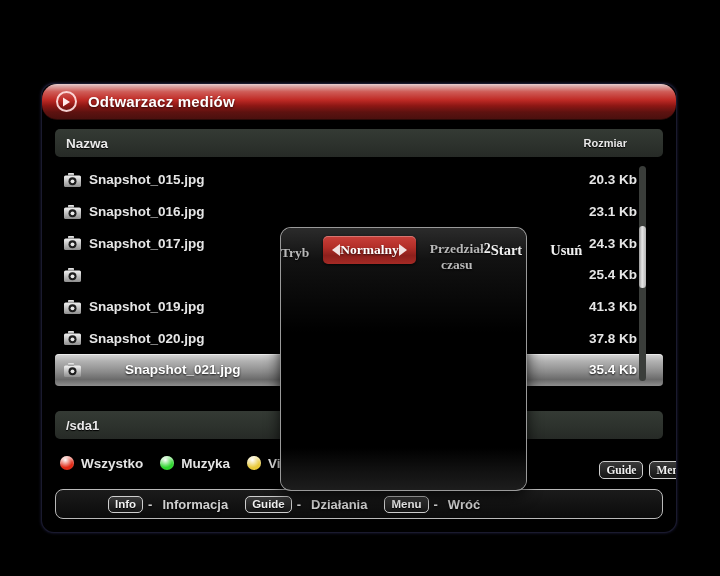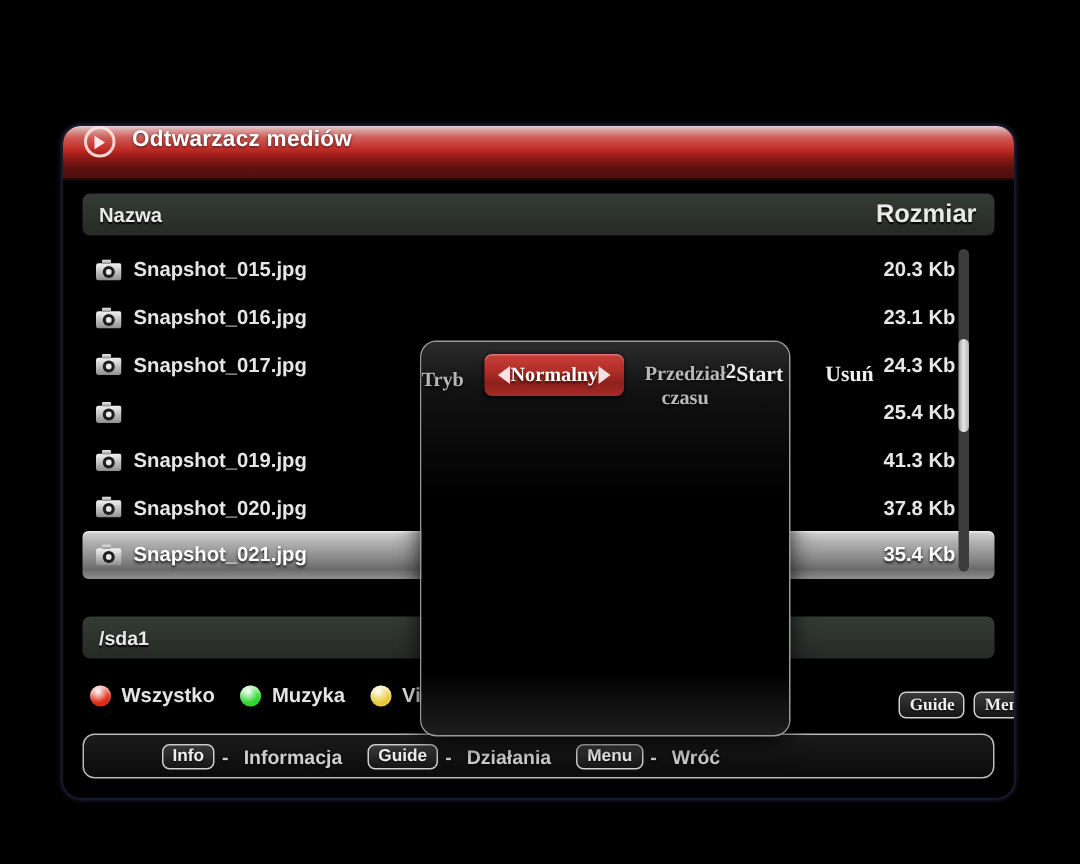--- a/index.html
+++ b/index.html
@@ -17,22 +17,23 @@
     overflow:hidden;
   }
 
   
   #titlebar {
     position:absolute; left:0; top:0; width:100%; height:36px;
     border-top-left-radius:11px; border-top-right-radius:11px;
     background:linear-gradient(to bottom,
        #e8cfd0 0%, #dba9a9 6%, #cf5c57 22%, #c02b26 45%,
        #8d1714 62%, #5e1210 80%, #4a100e 100%);
-    display:flex; align-items:flex-start; padding-left:14px;
+    display:flex; align-items:center; padding-left:14px;
     border-bottom:1px solid #2a0a08;
+    border-radius:15px;
   }
   #play-icon {
     width:21px; height:21px; border-radius:50%;
     border:2px solid rgba(255,225,225,.92);
     display:flex; align-items:center; justify-content:center;
     flex:0 0 auto;
   }
   #play-icon svg { display:block; }
   #title-text {
     margin-left:11px; color:#fff; font-size:15px; font-weight:bold;
@@ -42,35 +43,36 @@
 
   
   #colheader {
     position:absolute; left:13px; top:45px; width:608px; height:28px;
     background:linear-gradient(to bottom,#343a34 0%,#2d322d 55%,#262a26 100%);
     border-radius:5px;
     display:flex; align-items:center;
   }
   #col-name { color:#e9e9e9; font-size:13.5px; font-weight:bold; padding-left:11px;
      text-shadow:0 1px 1px #000; }
-  #col-size { color:#e9e9e9; font-size:17px; font-weight:bold;
-     margin-left:auto; padding-right:12px; text-shadow:0 1px 1px #000; }
+  #col-size { color:#e9e9e9; font-size:11px; font-weight:bold;
+     margin-left:auto; padding-right:36px; text-shadow:0 1px 1px #000; }
 
   
   #filelist {
     position:absolute; left:13px; top:80px; width:608px; height:222px;
   }
   .file-row {
     position:relative; height:31.7px; display:flex; align-items:center;
     border-radius:4px;
     justify-content:center;
   }
   .file-row.selected {
     background:linear-gradient(to bottom,#d6d6d6 0%,#b2b2b2 22%,#8c8c8c 55%,#6a6a6a 80%,#8f8f8f 100%);
     box-shadow:inset 0 1px 0 rgba(255,255,255,.55);
+    gap:36px;
   }
   .cam-icon { margin-left:9px; flex:0 0 auto; display:block; }
   .fname {
     margin-left:8px; color:#e6e6e6; font-size:13.5px; font-weight:bold;
     text-shadow:0 1px 2px rgba(0,0,0,.9);
   }
   .file-row.selected .fname { color:#fff; text-shadow:0 1px 2px rgba(0,0,0,.85); }
   .fsize {
     margin-left:auto; color:#e6e6e6; font-size:13.5px; font-weight:bold;
     padding-right:26px; text-shadow:0 1px 2px rgba(0,0,0,.9);
@@ -95,21 +97,21 @@
     border-radius:5px; display:flex; align-items:center;
   }
   #pathtext { color:#e9e9e9; font-size:13px; font-weight:bold; padding-left:11px;
      text-shadow:0 1px 1px #000; }
 
   
   #colorkey {
     position:absolute; left:18px; top:366px; width:600px; height:26px;
     display:flex; align-items:center;
   }
-  .key-item { display:flex; align-items:flex-end; margin-right:17px; }
+  .key-item { display:flex; align-items:flex-start; margin-right:17px; }
   .key-dot { width:14px; height:14px; border-radius:50%; flex:0 0 auto;
      box-shadow:inset 0 2px 2px rgba(255,255,255,.55), 0 1px 2px rgba(0,0,0,.8); }
   .key-label { margin-left:7px; color:#e4e4e4; font-size:13.5px; font-weight:bold;
      text-shadow:0 1px 2px rgba(0,0,0,.9); }
 
   
   #helpbar {
     position:absolute; left:13px; top:405px; width:608px; height:30px;
     border:1px solid #b9b9b9; border-radius:8px;
     background:linear-gradient(to bottom,#1b1b1b 0%,#0b0b0b 100%);

